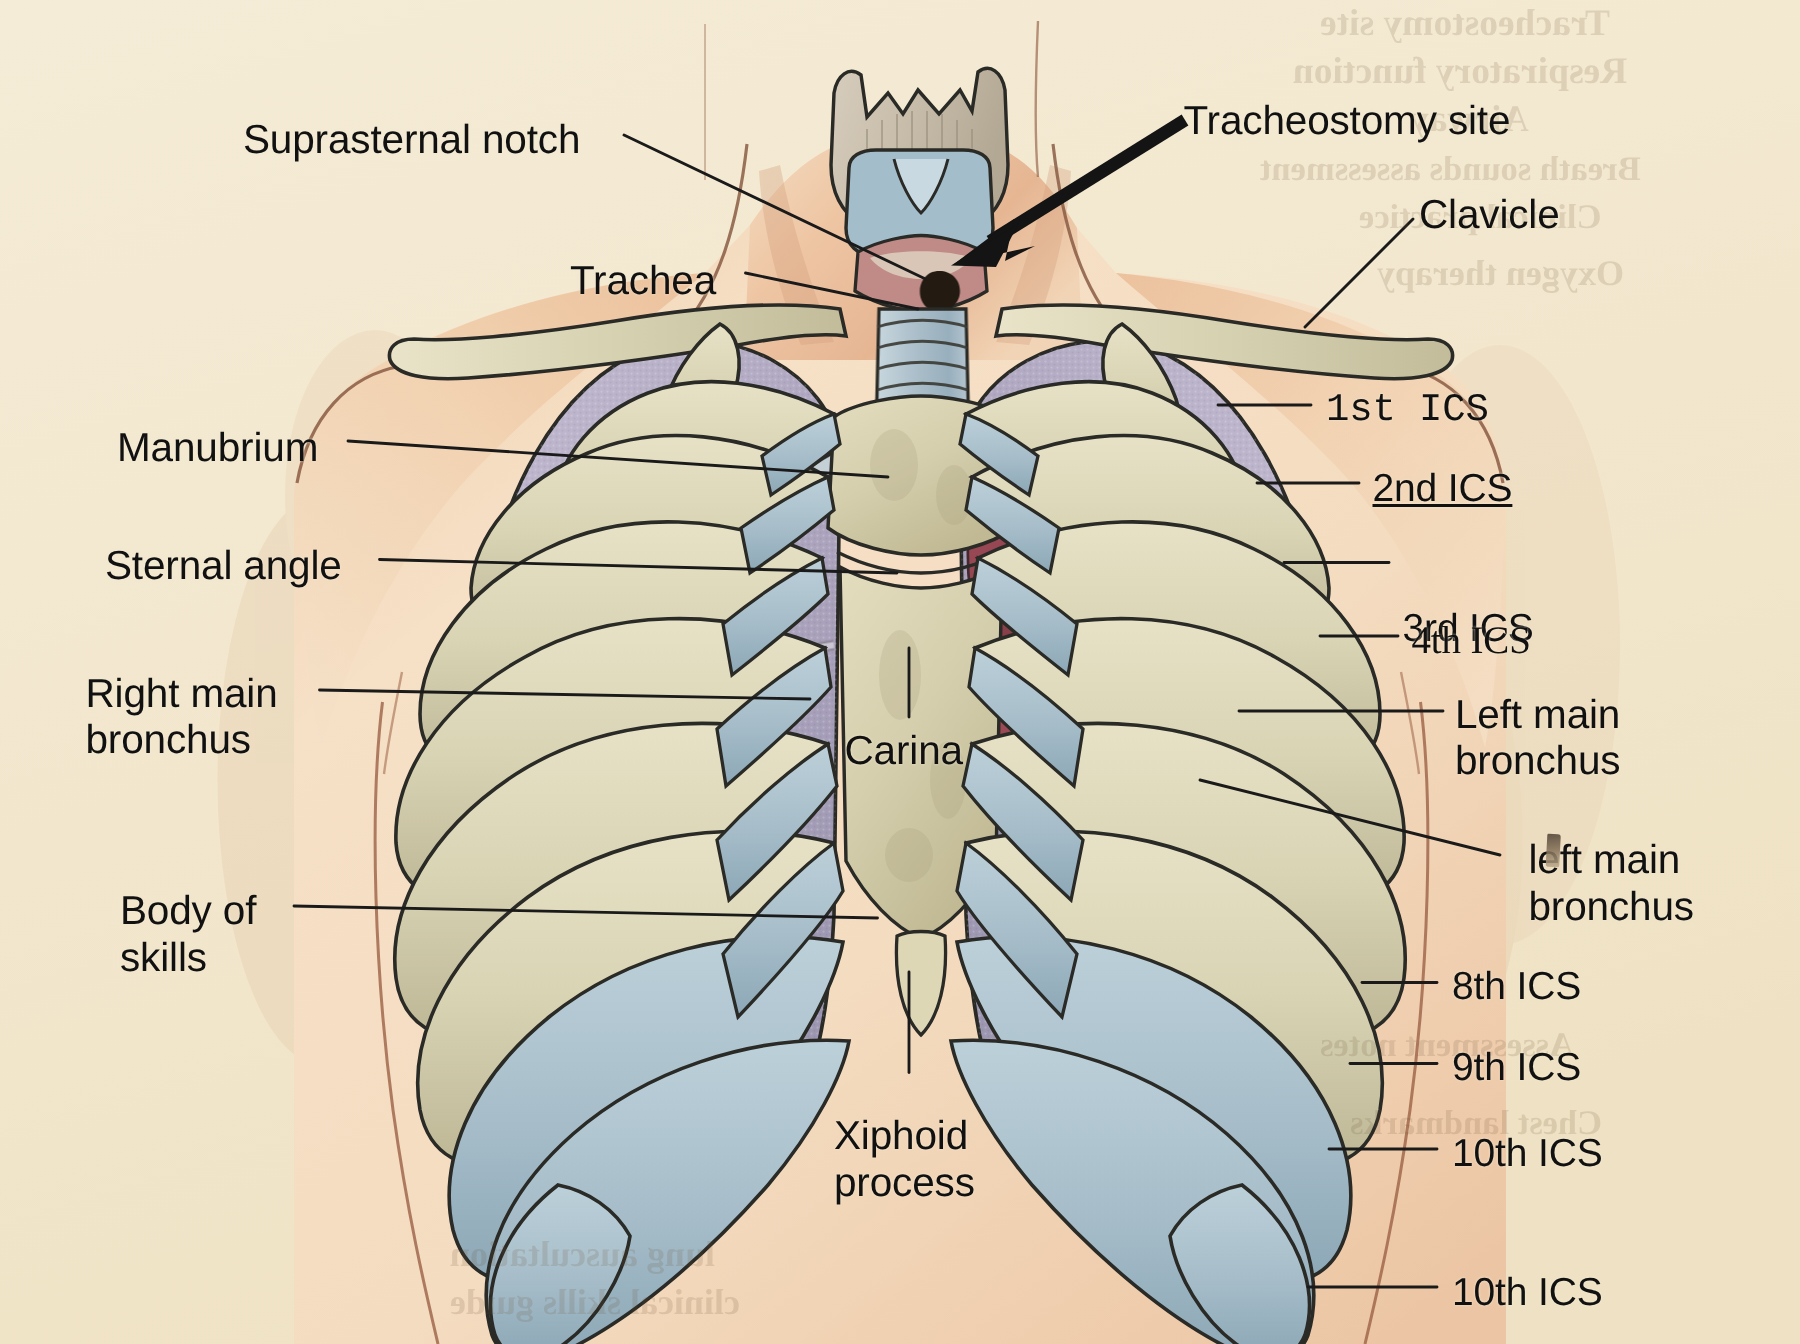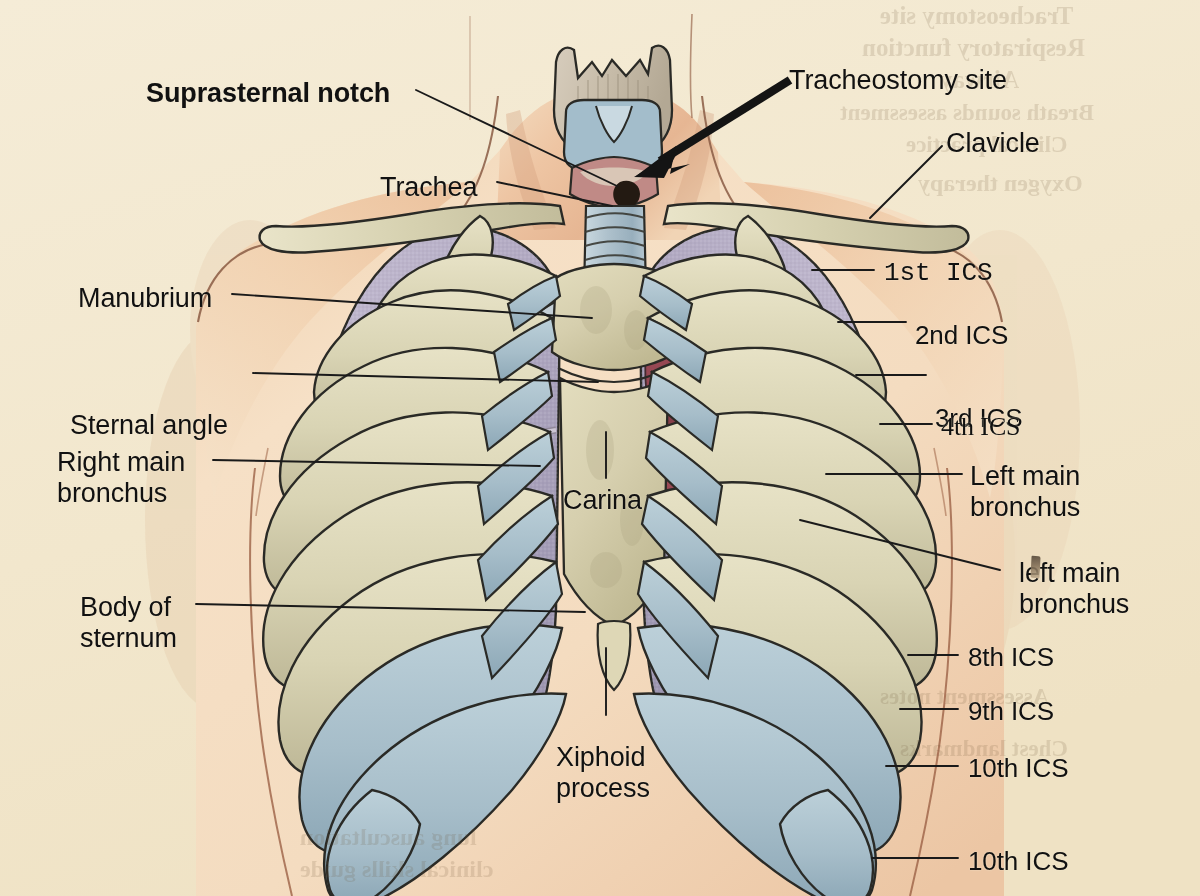--- a/index.html
+++ b/index.html
@@ -452,37 +452,37 @@
     <div style="position:absolute;left:940px;top:66px;transform:scaleX(-1);color:#6b5436;font-family:'Liberation Serif',serif;font-size:25px;font-weight:bold;white-space:pre;">Airway</div>
     <div style="position:absolute;left:840px;top:100px;transform:scaleX(-1);color:#6b5436;font-family:'Liberation Serif',serif;font-size:23px;font-weight:bold;white-space:pre;">Breath sounds assessment</div>
     <div style="position:absolute;left:906px;top:132px;transform:scaleX(-1);color:#6b5436;font-family:'Liberation Serif',serif;font-size:23px;font-weight:bold;white-space:pre;">Clinical practice</div>
     <div style="position:absolute;left:918px;top:170px;transform:scaleX(-1);color:#6b5436;font-family:'Liberation Serif',serif;font-size:24px;font-weight:bold;white-space:pre;">Oxygen therapy</div>
     <div style="position:absolute;left:880px;top:684px;transform:scaleX(-1);color:#6b5436;font-family:'Liberation Serif',serif;font-size:23px;font-weight:bold;white-space:pre;">Assessment notes</div>
     <div style="position:absolute;left:900px;top:736px;transform:scaleX(-1);color:#6b5436;font-family:'Liberation Serif',serif;font-size:23px;font-weight:bold;white-space:pre;">Chest landmarks</div>
     <div style="position:absolute;left:300px;top:824px;transform:scaleX(-1);color:#6b5436;font-family:'Liberation Serif',serif;font-size:24px;font-weight:bold;white-space:pre;">lung auscultation</div>
     <div style="position:absolute;left:300px;top:856px;transform:scaleX(-1);color:#6b5436;font-family:'Liberation Serif',serif;font-size:24px;font-weight:bold;white-space:pre;">clinical skills guide</div>
   </div>
 
-  <div class="label" style="left:146px;top:78px;font-weight:bold;">Suprasternal notch</div>
+  <div class="label" style="left:162px;top:78px;">Suprasternal notch</div>
   <div class="label" style="left:380px;top:172px;">Trachea</div>
   <div class="label" style="left:78px;top:283px;">Manubrium</div>
-  <div class="label" style="left:70px;top:362px;margin-top:48px;">Sternal angle</div>
+  <div class="label" style="left:70px;top:362px;">Sternal angle</div>
   <div class="label" style="left:57px;top:447px;">Right main
 bronchus</div>
   <div class="label" style="left:80px;top:592px;">Body of
-sternum</div>
+skills</div>
 
   <div class="label" style="left:563px;top:485px;">Carina</div>
   <div class="label" style="left:556px;top:722px;margin-top:20px;">Xiphoid
 process</div>
 
   <div class="label" style="left:789px;top:65px;">Tracheostomy site</div>
   <div class="label" style="left:946px;top:128px;">Clavicle</div>
   <div class="label small" style="left:884px;top:258px;font-family:Liberation Mono, monospace;">1st ICS</div>
-  <div class="label small" style="left:915px;top:320px;">2nd ICS</div>
+  <div class="label small" style="left:915px;top:310px;text-decoration:underline;">2nd ICS</div>
   <div class="label small" style="left:935px;top:363px;margin-top:40px;">3rd ICS</div>
   <div class="label small" style="left:941px;top:412px;font-family:Liberation Serif, serif;">4th ICS</div>
   <div class="label" style="left:970px;top:461px;">Left main
 bronchus</div>
   <div class="label" style="left:1019px;top:558px;">left main
 bronchus</div>
   <div class="smudge" style="left:1031px;top:556px;"></div>
   <div class="label small" style="left:968px;top:642px;">8th ICS</div>
   <div class="label small" style="left:968px;top:696px;">9th ICS</div>
   <div class="label small" style="left:968px;top:753px;">10th ICS</div>

